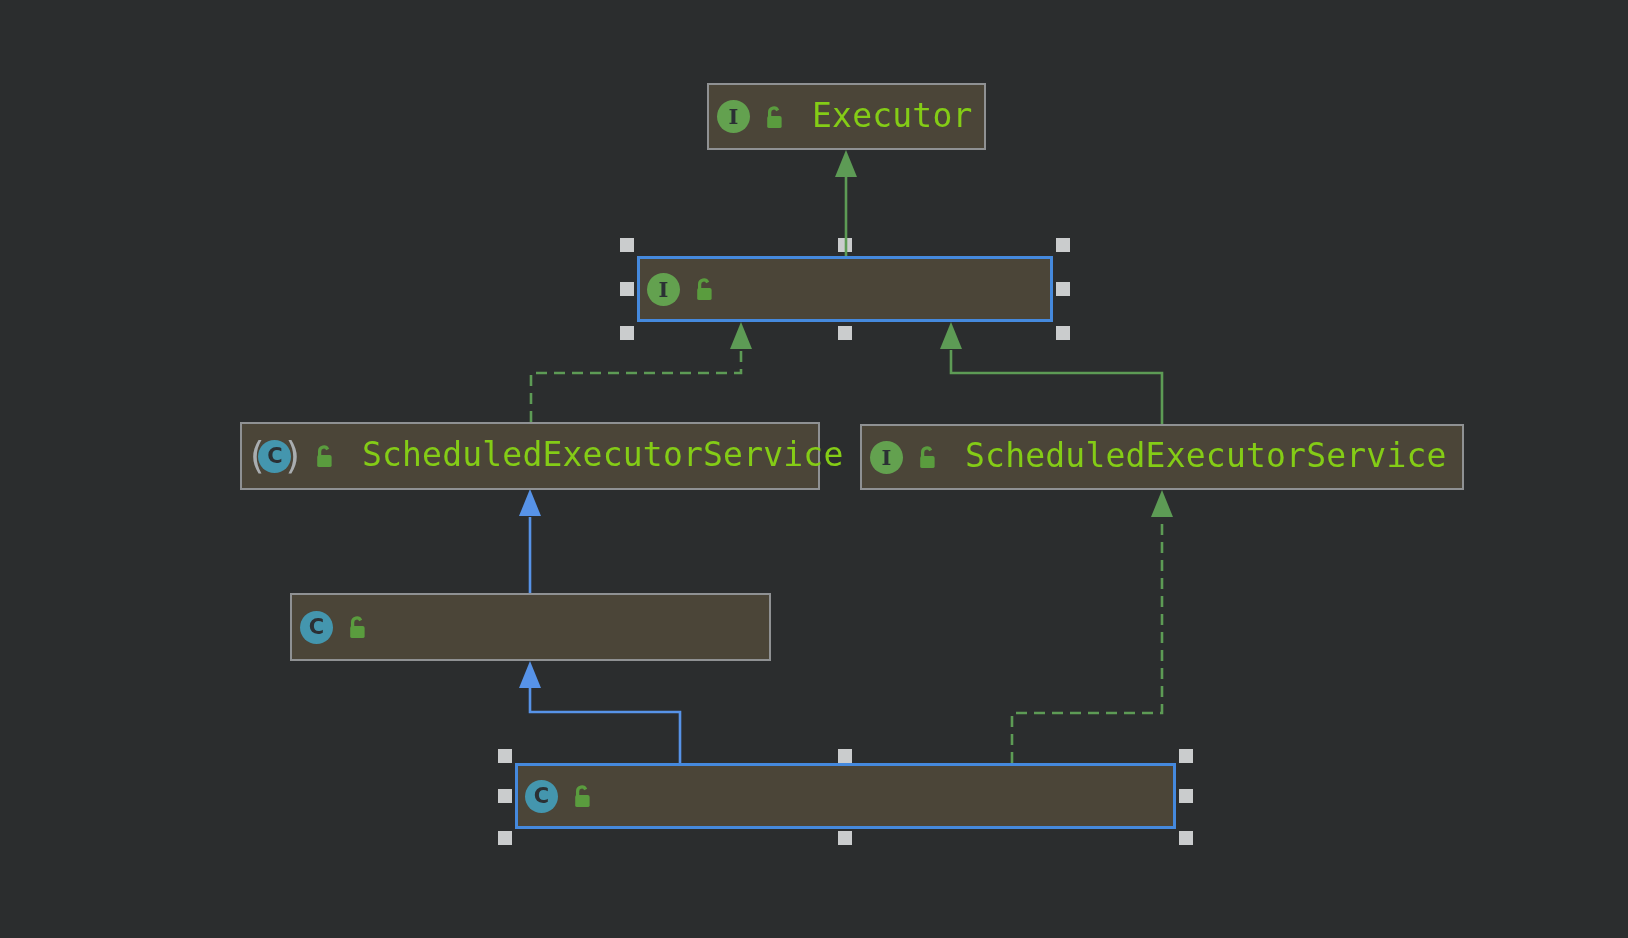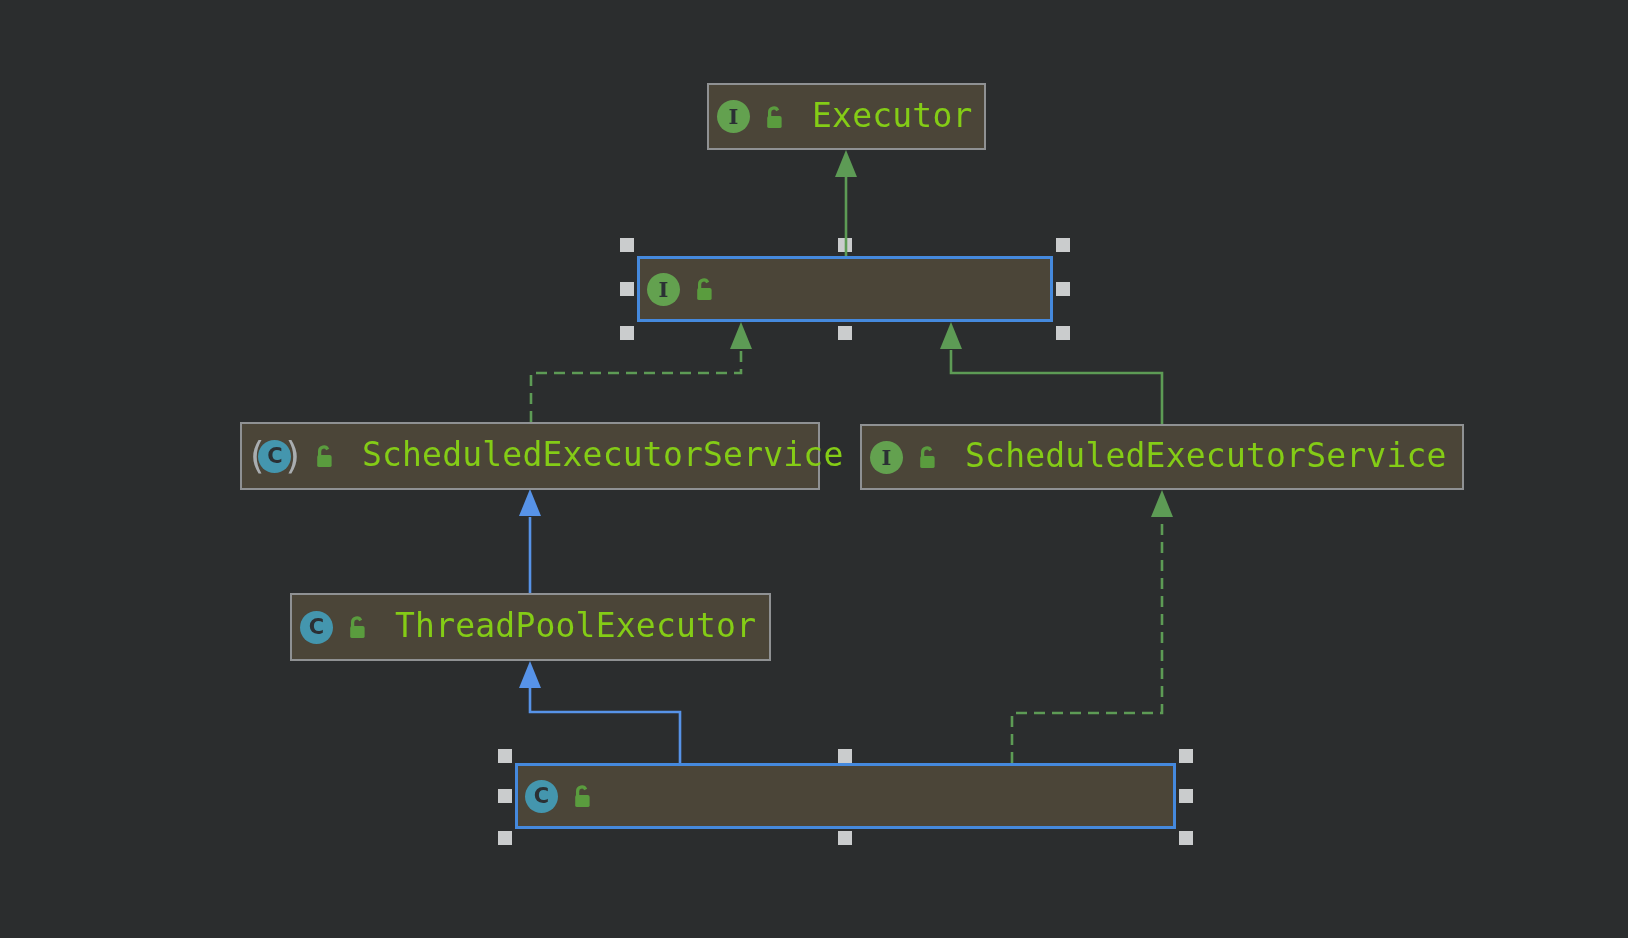--- a/index.html
+++ b/index.html
@@ -140,21 +140,20 @@
     </svg>
     <span class="label">ScheduledExecutorService</span>
   </div>
 
   <div class="node" style="left:290px;top:593px;width:481px;height:68px">
     <span class="badge cls">C</span>
     <svg class="lock" viewBox="0 0 26 28">
       <path d="M10 14 L10 9 A4.4 4.4 0 0 1 18.4 7.2" fill="none" stroke="#5a9c3e" stroke-width="3.4"></path>
       <rect x="7.5" y="13" width="15" height="12.5" rx="2" fill="#5a9c3e"></rect>
     </svg>
-    <span class="label">ThreadPoolExecutor</span>
   </div>
 
   <div class="node selected" style="left:515px;top:763px;width:661px;height:66px">
     <span class="badge cls">C</span>
     <svg class="lock" viewBox="0 0 26 28">
       <path d="M10 14 L10 9 A4.4 4.4 0 0 1 18.4 7.2" fill="none" stroke="#5a9c3e" stroke-width="3.4"></path>
       <rect x="7.5" y="13" width="15" height="12.5" rx="2" fill="#5a9c3e"></rect>
     </svg>
   </div>
 

